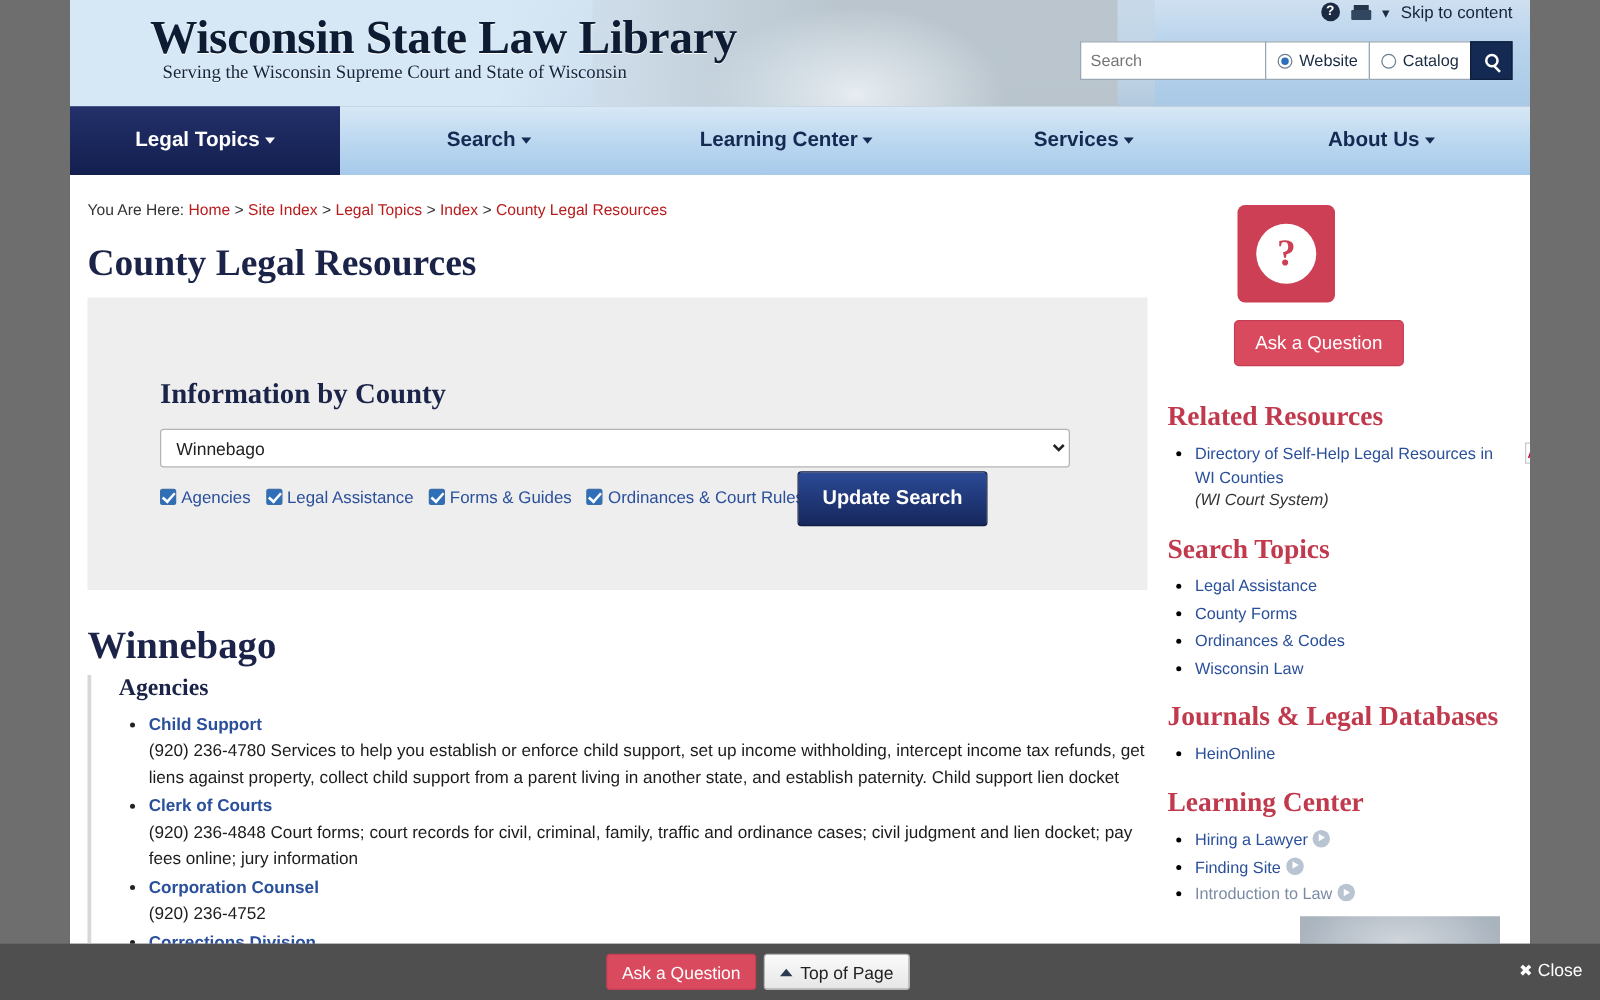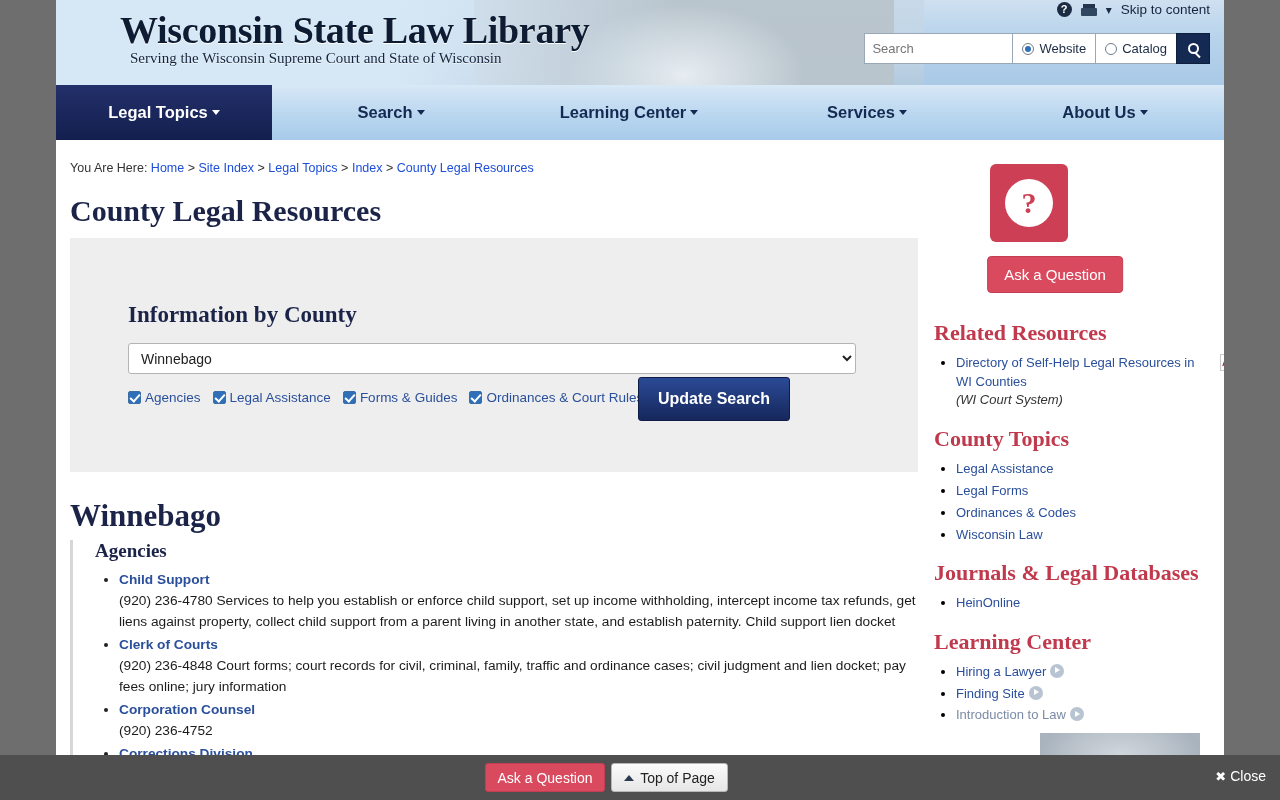--- a/index.html
+++ b/index.html
@@ -130,21 +130,21 @@
     border-right:4px solid transparent; border-top:5px solid currentColor; }
 
   
   .content {
     position:absolute; left:56px; top:140px; width:1168px; height:615px;
     background:#fff; overflow:hidden;
   }
   .breadcrumb {
     position:absolute; left:14px; top:21px; font-size:12.5px; color:#333;
   }
-  .breadcrumb a { color:#1d4ed8; text-decoration:none; }
+  .breadcrumb a { color:#b91c1c; text-decoration:none; }
   .breadcrumb .sep { color:#333; }
 
   h1.page-title {
     position:absolute; left:14px; top:54px; margin:0;
     font-family:"Liberation Serif", serif; font-size:30px; color:#1b2448; font-weight:bold;
   }
 
   .panel {
     position:absolute; left:14px; top:98px; width:848px; height:234px;
     background:#eeeeee;
@@ -408,24 +408,24 @@
 
       <h2 class="rail-head">Related Resources</h2>
       <ul class="rail-list">
         <li style="position:relative;">
           <a href="#">Directory of Self-Help Legal Resources in WI Counties</a>
           <div class="muted-note">(WI Court System)</div>
           <span class="pdf-ic"></span>
         </li>
       </ul>
 
-      <h2 class="rail-head">County Topics</h2>
+      <h2 class="rail-head">Search Topics</h2>
       <ul class="rail-list">
         <li><a href="#">Legal Assistance</a></li>
-        <li><a href="#">Legal Forms</a></li>
+        <li><a href="#">County Forms</a></li>
         <li><a href="#">Ordinances &amp; Codes</a></li>
         <li><a href="#">Wisconsin Law</a></li>
       </ul>
 
       <h2 class="rail-head">Journals &amp; Legal Databases</h2>
       <ul class="rail-list">
         <li><a href="#">HeinOnline</a></li>
       </ul>
 
       <h2 class="rail-head">Learning Center</h2>

